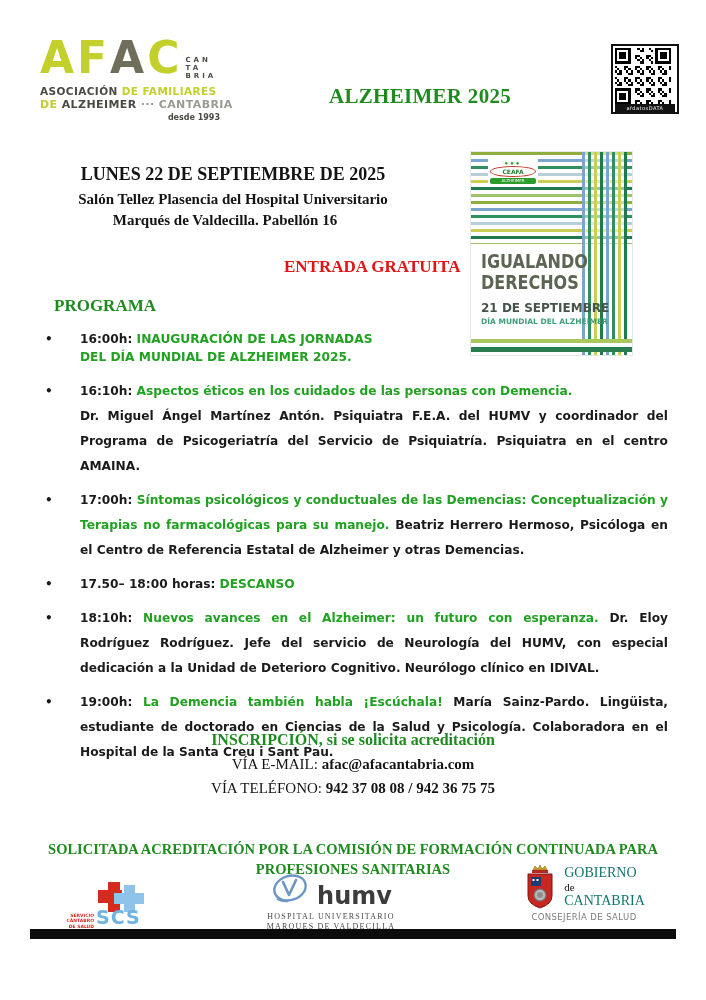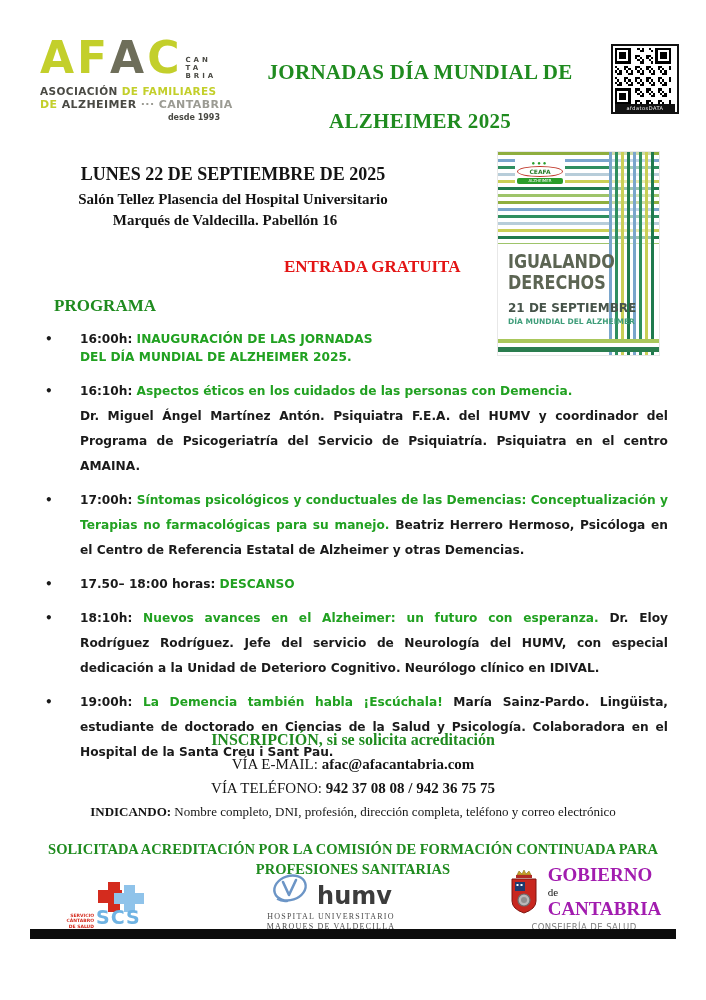--- a/index.html
+++ b/index.html
@@ -36,21 +36,21 @@
   .event-date{position:absolute;left:42px;top:164px;width:382px;text-align:center;
               font-weight:bold;font-size:18px;}
   .event-venue1{position:absolute;left:42px;top:191px;width:382px;text-align:center;
                 font-weight:bold;font-size:15px;}
   .event-venue2{position:absolute;left:34px;top:212px;width:382px;text-align:center;
                 font-weight:bold;font-size:15px;}
   .entrada{position:absolute;left:252px;top:257px;font-weight:bold;font-size:17px;color:#e31414;margin-left:32px;}
   .programa{position:absolute;left:54px;top:296px;font-weight:bold;font-size:17px;color:#1f8b1f;}
 
   
-  .campaign{position:absolute;left:498px;top:152px;width:161px;height:203px;background:#fff;
+  .campaign{position:absolute;left:471px;top:152px;width:161px;height:203px;background:#fff;
             outline:1px solid #e8e8e8;}
   .camp-h{position:absolute;left:0;top:0;right:0;height:92px;
     background:repeating-linear-gradient(180deg,
       #8fae3e 0 3px,#fff 3px 7px,
       #7aa6cc 7px 10px,#fff 10px 14px,
       #2f8f5f 14px 17px,#fff 17px 21px,
       #b7cdd9 21px 24px,#fff 24px 28px,
       #c9cf56 28px 31px,#fff 31px 35px,
       #1f7a4d 35px 38px,#fff 38px 42px,
       #9ec46a 42px 45px,#fff 45px 49px);}
@@ -107,21 +107,21 @@
             font-size:19px;color:#6fb3e3;letter-spacing:1px;}
 
   .humv{position:absolute;left:256px;top:872px;width:150px;text-align:center;}
   .humv-row{display:flex;align-items:flex-end;justify-content:center;gap:5px;}
   .humv-name{font-family:"DejaVu Sans",sans-serif;font-weight:bold;font-size:24px;color:#3c3c3c;line-height:1;}
   .humv-lines{font-size:8px;letter-spacing:1.2px;color:#4a4a4a;margin-top:4px;line-height:1.3;}
 
   .gov{position:absolute;left:505px;top:864px;width:158px;}
   .gov-row{display:flex;gap:7px;align-items:center;justify-content:center;}
   .gov-text{line-height:1.15;}
-  .gov-l1,.gov-l3{font-size:19px;color:#a21caf;font-weight:bold;}
+  .gov-l1,.gov-l3{font-size:14px;color:#0f766e;}
   .gov-l2{font-size:11px;color:#111;}
   .gov-l4{font-family:"DejaVu Sans",sans-serif;font-size:8.5px;color:#7c7c7c;letter-spacing:.4px;
           text-align:center;margin-top:2px;}
 
   .black-bar{position:absolute;left:30px;top:929px;width:646px;height:10px;background:#0c0c0c;}
 </style>
 </head>
 <body>
 
 <div class="page">
@@ -140,21 +140,20 @@
     <div class="afac-line2">
       <span class="c-dark">ASOCIACIÓN</span><span class="c-green"> DE FAMILIARES</span>
     </div>
     <div class="afac-line3">
       <span class="c-green">DE </span><span class="c-dark">ALZHEIMER</span><span class="c-gray"> ··· </span><span class="c-gray">CANTABRIA</span>
     </div>
     <div class="afac-since">desde 1993</div>
   </div>
 
   <div class="main-title">
-    <div class="l1">JORNADAS  DÍA MUNDIAL DE</div>
     <div class="l2">ALZHEIMER 2025</div>
   </div>
 
   <div class="qr-box">
     <svg viewBox="0 0 25 25" shape-rendering="crispEdges">
         <rect x="0" y="0" width="25" height="25" fill="#fff"></rect>
         <rect x="0" y="0" width="7" height="7" fill="#000"></rect>
         <rect x="1" y="1" width="5" height="5" fill="#fff"></rect>
         <rect x="2" y="2" width="3" height="3" fill="#000"></rect>
         <rect x="18" y="0" width="7" height="7" fill="#000"></rect>
@@ -359,23 +358,20 @@
     </div>
 
   <div class="inscripcion">
     <div class="ins-title">INSCRIPCIÓN, si se solicita acreditación</div>
     <div class="ins-line">
       <span class="lbl">VÍA E-MAIL: </span><span class="val">afac@afacantabria.com</span>
     </div>
     <div class="ins-line">
       <span class="lbl">VÍA TELÉFONO: </span><span class="val">942 37 08 08 / 942 36 75 75</span>
     </div>
-    <div class="ins-ind">
-      <span class="lbl">INDICANDO: </span><span>Nombre completo, DNI, profesión, dirección completa, teléfono y correo electrónico</span>
-    </div>
   </div>
 
   <div class="acredit">SOLICITADA ACREDITACIÓN POR LA COMISIÓN DE FORMACIÓN CONTINUADA PARA PROFESIONES SANITARIAS</div>
 
   <div class="scs">
     <div class="rp-v"></div>
     <div class="rp-h"></div>
     <div class="bp-v"></div>
     <div class="bp-h"></div>
     <div class="scs-small">SERVICIO CÁNTABRO DE SALUD</div>

